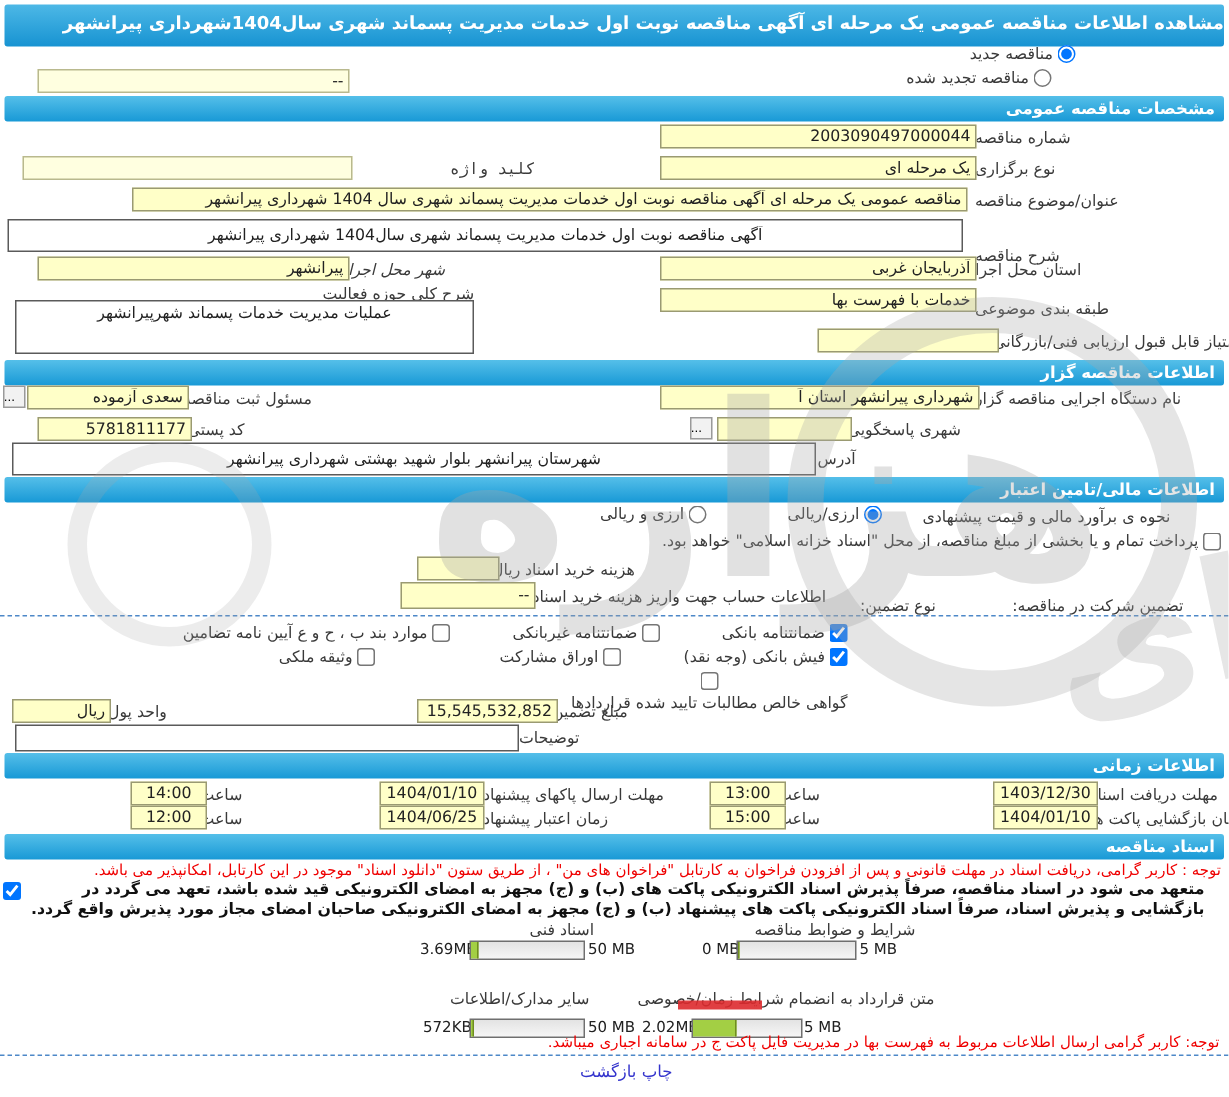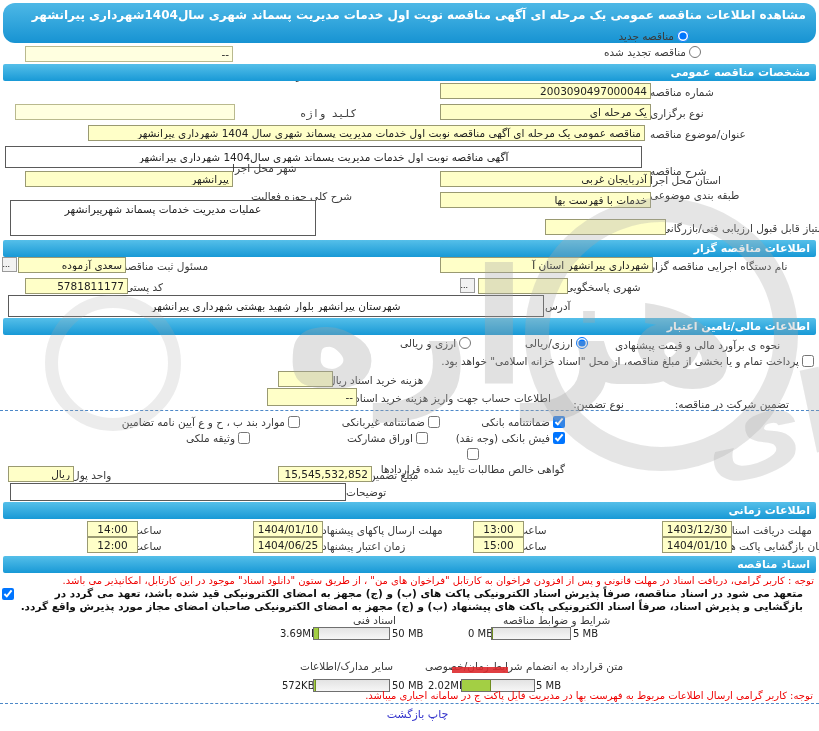--- a/index.html
+++ b/index.html
@@ -2,23 +2,23 @@
 <html lang="fa" dir="rtl"><head>
 <meta charset="utf-8">
 <style>
   html,body{margin:0;padding:0;background:#fff;}
   body{width:819px;height:731px;position:relative;overflow:hidden;
        font-family:"DejaVu Sans","Liberation Sans",sans-serif;font-size:11px;color:#333;}
   .abs{position:absolute;}
   .secbar{position:absolute;left:3px;right:3px;height:17px;line-height:17px;
           background:linear-gradient(#55bfe9,#1899d6);color:#fff;font-weight:bold;
           font-size:11px;padding:0 6px;border-radius:2px;white-space:nowrap;}
-  .titlebar{position:absolute;left:3px;right:3px;top:3px;height:40px;line-height:24px;
+  .titlebar{position:absolute;left:3px;right:3px;top:3px;height:28px;line-height:24px;
           background:linear-gradient(#4db8e6,#1793d2);color:#fff;font-weight:bold;
-          font-size:12px;padding:0 10px;border-radius:12px;text-align:right;
+          font-size:12px;padding:0 0;border-radius:2px;text-align:right;
           overflow:hidden;white-space:nowrap;}
   .lb{position:absolute;font-size:10.5px;color:#3a3a3a;white-space:nowrap;}
   .yf{position:absolute;background:#ffffc8;border:1px solid #9a9a72;height:14px;
       font-size:10.5px;padding:0 3px;direction:rtl;text-align:right;color:#222;
       font-family:inherit;box-sizing:content-box;}
   .pale{background:#ffffe0;border:1px solid #b9b98e;}
   .cen{text-align:center;}
   .wf{position:absolute;background:#fff;border:1px solid #5a5a5a;font-size:10.5px;
       text-align:center;direction:rtl;color:#222;font-family:inherit;}
   .cbi{position:absolute;display:flex;direction:rtl;align-items:center;gap:3px;
@@ -38,21 +38,21 @@
   .wm{position:absolute;pointer-events:none;z-index:40;}
   .wm-ring{border-radius:50%;border:24px solid #a9a9a9;opacity:.30;}
   .wm-txt{font-weight:bold;color:#a5a5a5;opacity:.33;white-space:nowrap;}
   .redbar{position:absolute;background:#dd2a2e;opacity:.9;}
 </style>
 </head>
 <body>
 
 <div class="titlebar">مشاهده اطلاعات مناقصه عمومی یک مرحله ای آگهی مناقصه نوبت اول خدمات مدیریت پسماند شهری سال1404شهرداری پیرانشهر</div>
 
-<div class="cbi" style="top:30px;right:130px;align-items:flex-end;">
+<div class="cbi" style="top:30px;right:102px;align-items:flex-end;">
   <input type="radio" name="tkind" checked="" style="">
   <span>مناقصه جدید</span>
 </div>
 <div class="cbi" style="top:46px;right:118px;">
   <input type="radio" name="tkind" style="">
   <span>مناقصه تجدید شده</span>
 </div>
 <span class="lb" style="left:232px;top:49px;margin-top:20px;">شماره مناقصه قبلی</span>
 <input class="yf pale" style="left: 25px; top: 46px; width: 200px;" value="--">
 
@@ -67,26 +67,26 @@
 <input class="yf pale" style="left: 15px; top: 104px; width: 212px;" value="">
 
 <span class="lb" style="left:650px;top:128px;">عنوان/موضوع مناقصه</span>
 <input class="yf" style="left: 88px; top: 125px; width: 549px;" value="مناقصه عمومی یک مرحله ای آگهی مناقصه نوبت اول خدمات مدیریت پسماند شهری سال 1404 شهرداری پیرانشهر">
 
 <span class="lb" style="left:650px;top:165px;">شرح مناقصه</span>
 <input class="wf" style="left: 5px; top: 146px; width: 631px; height: 18px;" value="آگهی مناقصه نوبت اول خدمات مدیریت پسماند شهری سال1404 شهرداری پیرانشهر">
 
 <span class="lb" style="left:650px;top:174px;">استان محل اجرا</span>
 <input class="yf" style="left: 440px; top: 171px; width: 203px;" value="آذربایجان غربی">
-<span class="lb" style="left:232px;top:162px;">شهر محل اجرا</span>
+<span class="lb" style="left:232px;top:174px;font-style:italic;">شهر محل اجرا</span>
 <input class="yf" style="left: 25px; top: 171px; width: 200px;" value="پیرانشهر">
 
-<span class="lb" style="left:650px;top:189px;">طبقه بندی موضوعی</span>
+<span class="lb" style="left:650px;top:200px;">طبقه بندی موضوعی</span>
 <input class="yf" style="left: 440px; top: 192px; width: 203px;" value="خدمات با فهرست بها">
-<span class="lb" style="left:215px;top:190px;margin-left:36px;">شرح کلی حوزه فعالیت</span>
+<span class="lb" style="left:215px;top:190px;">شرح کلی حوزه فعالیت</span>
 <textarea class="wf" style="left: 10px; top: 200px; width: 300px; height: 30px; resize: none;">عملیات مدیریت خدمات پسماند شهرپیرانشهر</textarea>
 
 <span class="lb" style="left:662px;top:222px;">حداقل امتیاز قابل قبول ارزیابی فنی/بازرگانی</span>
 <input class="yf" style="left: 545px; top: 219px; width: 113px;" value="">
 
 <div class="secbar" style="top:240px;">اطلاعات مناقصه گزار</div>
 
 <span class="lb" style="left:650px;top:260px;">نام دستگاه اجرایی مناقصه گزار</span>
 <input class="yf" style="left: 440px; top: 257px; width: 205px;" value="شهرداری پیرانشهر استان آ">
 <span class="lb" style="left:122px;top:260px;">مسئول ثبت مناقصه</span>
@@ -140,21 +140,21 @@
   <span>ضمانتنامه غیربانکی</span>
 </div>
 <div class="cbi" style="top:416px;right:519px;">
   <input type="checkbox" style="">
   <span>موارد بند ب ، ح و ع آیین نامه تضامین</span>
 </div>
 <div class="cbi" style="top:432px;right:254px;">
   <input type="checkbox" checked="" style="">
   <span>فیش بانکی (وجه نقد)</span>
 </div>
-<div class="cbi" style="top:432px;right:391px;">
+<div class="cbi" style="top:432px;right:405px;">
   <input type="checkbox" style="">
   <span>اوراق مشارکت</span>
 </div>
 <div class="cbi" style="top:432px;right:569px;">
   <input type="checkbox" style="">
   <span>وثیقه ملکی</span>
 </div>
 <div class="cbi" style="top:448px;right:254px;flex-direction:column;">
   <input type="checkbox" style="">
   <span>گواهی خالص مطالبات تایید شده قراردادها</span>

